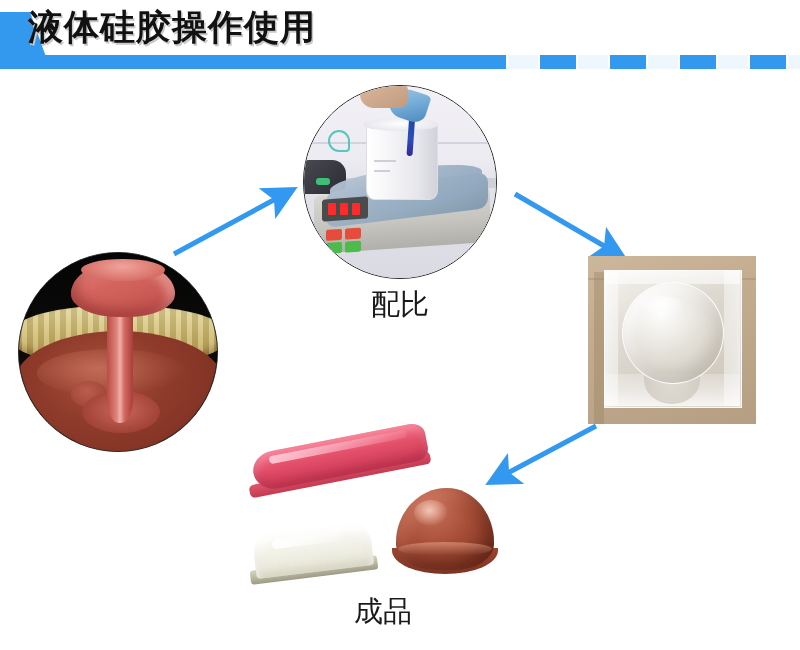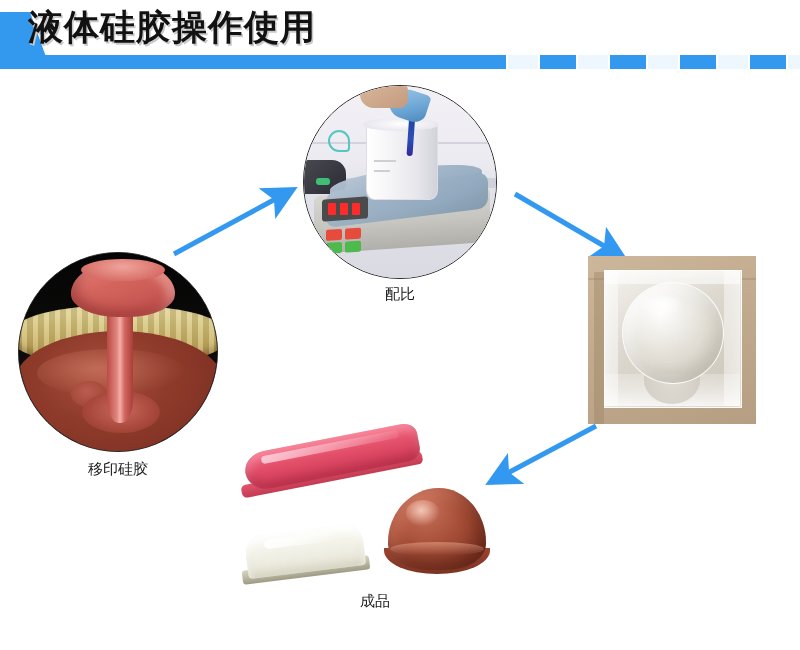--- a/index.html
+++ b/index.html
@@ -57,21 +57,21 @@
     white-space: nowrap;
     line-height: 44px;
   }
 
   
   .node { position: absolute; }
   .node-label {
     position: absolute;
     width: 100%;
     text-align: center;
-    font-size: 15px;
+    font-size: 29px;
     color: #1a1a1a;
     white-space: nowrap;
     left: 0;
   }
 
   
   .photo-circle {
     border-radius: 50%;
     overflow: hidden;
     position: relative;
@@ -244,21 +244,21 @@
     border-radius:50%;
   }
   .mold-foot{
     position:absolute; left:56px; top:118px; width:56px; height:30px;
     background: radial-gradient(ellipse at 50% 10%, rgba(225,222,214,.9), rgba(196,190,178,.6) 80%);
     border-radius: 0 0 50% 50% / 0 0 80% 80%;
   }
   #node-mold .node-label { top: 178px; }
 
   
-  #node-product { left: 230px; top: 430px; width: 290px; }
+  #node-product { left: 238px; top: 430px; width: 290px; }
   .prod-area { position:relative; width: 290px; height: 165px; }
   .prod-pink {
     position:absolute; left: 14px; top: 8px; width: 176px; height: 38px;
     background: linear-gradient(180deg,#f2667e 0%, #e8556f 30%, #d94560 70%, #c93a55 100%);
     border-radius: 22px 14px 14px 22px / 19px 12px 12px 19px;
     transform: rotate(-11deg);
     box-shadow: inset 0 -6px 10px rgba(150,30,55,.35), inset 0 6px 10px rgba(255,180,195,.5);
   }
   .prod-pink-base {
     position:absolute; left: 10px; top: 38px; width: 184px; height: 13px;
@@ -356,21 +356,20 @@
     <div class="sil-bucket-back"></div>
     <div class="sil-rim"></div>
     <div class="sil-pool"></div>
     <div class="sil-pool-hl"></div>
     <div class="sil-splash2"></div>
     <div class="sil-splash"></div>
     <div class="sil-stream"></div>
     <div class="sil-funnel"></div>
     <div class="sil-funnel-lip"></div>
   </div>
-  <div class="node-label">移印硅胶</div>
 </div>
 
 <div class="node" id="node-ratio">
   <div class="photo-circle">
     <div class="sc-wallback"></div>
     <div class="sc-wallline"></div>
     <div class="sc-tealmark"></div>
     <div class="sc-counter"></div>
     <div class="sc-darkobj"></div>
     <div class="sc-greendot"></div>

